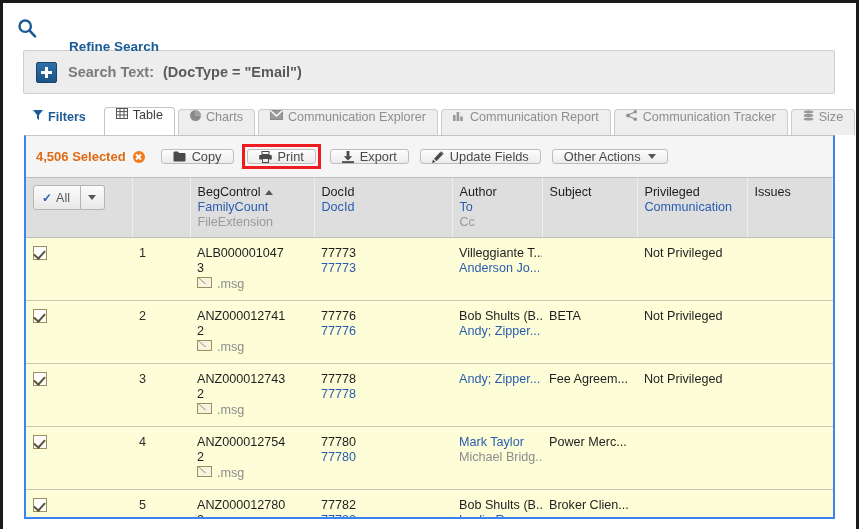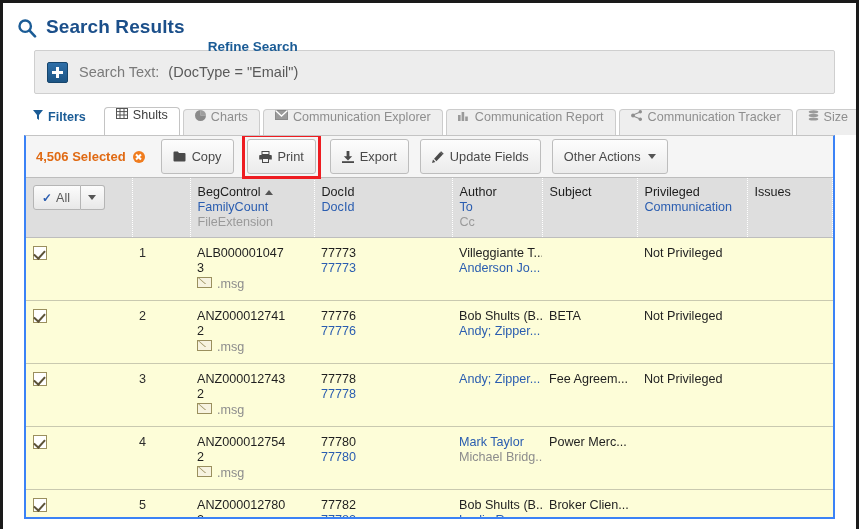--- a/index.html
+++ b/index.html
@@ -47,21 +47,22 @@
     font-size: 13.5px;
     font-weight: bold;
     color: #1b5c96;
     margin-left: 23px;
     cursor: pointer;
     margin-top: 39px;
   }
 
   
   .search-bar-wrap {
-    padding: 0 21px 0 31px;
+    padding: 0 21px 0 20px;
+    font-weight: bold;
   }
   .search-bar {
     height: 44px;
     background: #ededed;
     border: 1px solid #cfcfcf;
     border-radius: 2px;
     display: flex;
     align-items: center;
     padding-left: 12px;
     box-sizing: border-box;
@@ -181,21 +182,21 @@
   .clear-sel:before, .clear-sel:after {
     content: "";
     position: absolute;
     left: 2.5px; right: 2.5px; top: 5px;
     height: 2px; background: #ffffff;
   }
   .clear-sel:before { transform: rotate(45deg); }
   .clear-sel:after { transform: rotate(-45deg); }
 
   .btn {
-    height: 35px;
+    height: 15px;
     display: inline-flex;
     align-items: center;
     padding: 0 11px;
     font-size: 12.8px;
     color: #4a4a4a;
     background: linear-gradient(#fdfdfd, #ebebeb);
     border: 1px solid #bdbdbd;
     border-radius: 3px;
     margin-right: 11px;
     cursor: pointer;
@@ -359,21 +360,20 @@
 
 <div class="app">
 
   <div class="page-header">
     <span class="search-icon">
       <svg width="20" height="20" viewBox="0 0 20 20">
         <circle cx="8.2" cy="8.2" r="5.7" fill="none" stroke="#1b5c96" stroke-width="2.4"></circle>
         <line x1="12.6" y1="12.6" x2="18" y2="18.4" stroke="#1b5c96" stroke-width="2.6" stroke-linecap="round"></line>
       </svg>
     </span>
-    <span class="page-title">Search Results</span>
     <span class="refine-link">Refine Search</span>
   </div>
 
   <div class="search-bar-wrap">
     <div class="search-bar">
       <span class="plus-box"></span>
       <span class="search-label">Search Text:</span>
       <span class="search-value">(DocType = "Email")</span>
     </div>
   </div>
@@ -392,21 +392,21 @@
     <div class="tab active">
       <span class="ticon">
         <svg width="12" height="11" viewBox="0 0 12 11">
           <rect x="0.5" y="0.5" width="11" height="10" fill="none" stroke="#555" stroke-width="1"></rect>
           <line x1="0.5" y1="3.6" x2="11.5" y2="3.6" stroke="#555" stroke-width="1"></line>
           <line x1="0.5" y1="7" x2="11.5" y2="7" stroke="#555" stroke-width="1"></line>
           <line x1="4" y1="0.5" x2="4" y2="10.5" stroke="#555" stroke-width="1"></line>
           <line x1="8" y1="0.5" x2="8" y2="10.5" stroke="#555" stroke-width="1"></line>
         </svg>
       </span>
-      <span>Shults</span>
+      <span>Table</span>
     </div>
 
     <div class="tab">
       <span class="ticon">
         <svg width="11" height="11" viewBox="0 0 11 11">
           <path d="M5.5 5.5 L5.5 0 A5.5 5.5 0 0 1 11 5.5 Z" fill="#9e9e9e"></path>
           <path d="M5.5 5.5 L11 5.5 A5.5 5.5 0 1 1 5.5 0 Z" fill="#8a8a8a"></path>
         </svg>
       </span>
       <span>Charts</span>

